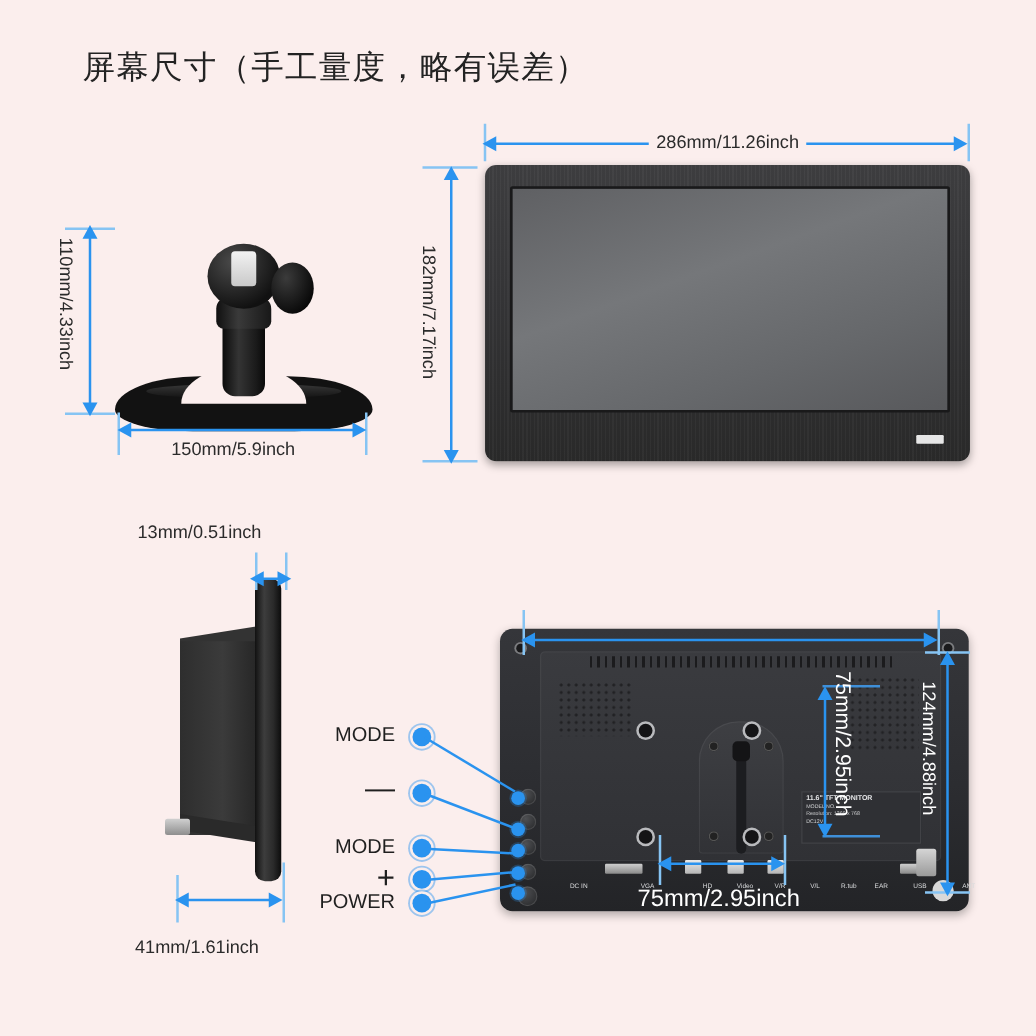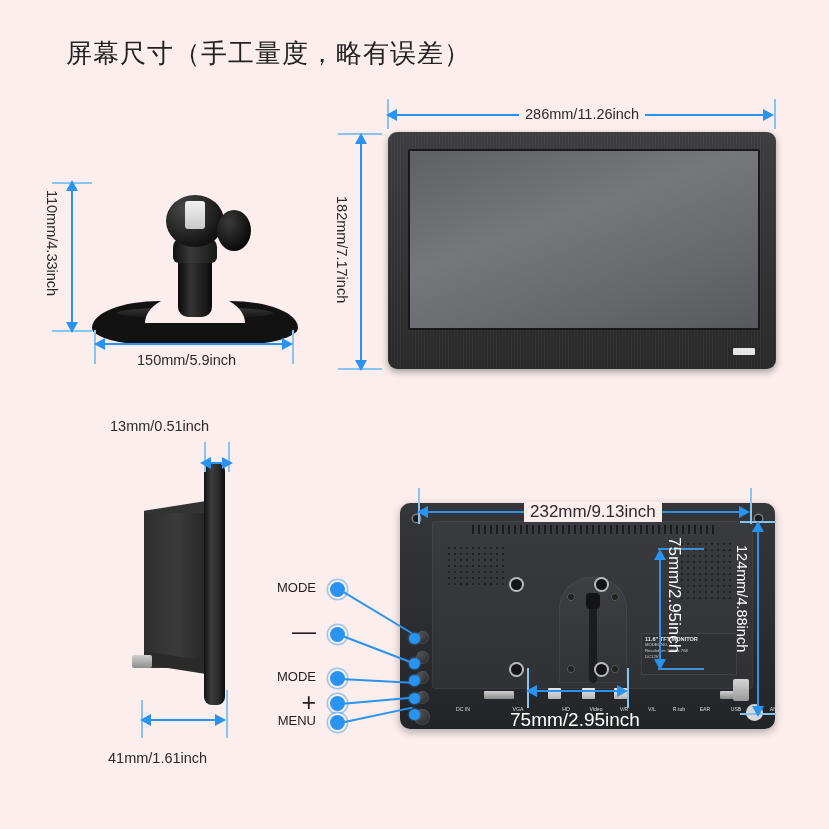--- a/index.html
+++ b/index.html
@@ -224,21 +224,21 @@
   }
   .sidebtn{
     position:absolute;left:16px;width:13px;height:13px;border-radius:50%;
     background:radial-gradient(circle at 35% 30%,#4f5053,#232426);
     box-shadow:inset 0 0 0 1px rgba(255,255,255,.12);
   }
   .sidebtn.big{width:16px;height:16px;left:14px;}
 
   
   .cal-label{
-    position:absolute;font-size:13px;color:#1f1f1f;white-space:nowrap;
+    position:absolute;font-size:16px;color:#1f1f1f;white-space:nowrap;
     text-align:right;font-family:"Liberation Sans",sans-serif;
   }
   .cal-dot{
     position:absolute;width:15px;height:15px;border-radius:50%;
     background:#2a93ef;
     box-shadow:0 0 0 2px #fbeeed,0 0 0 3.5px rgba(42,147,239,.45);
   }
   .cal-dot.sm{
     width:11px;height:11px;
     box-shadow:0 0 0 1.5px rgba(42,147,239,.25);
@@ -371,21 +371,20 @@
     <div class="portlabel" style="left:305px;">EAR</div>
     <div class="portlabel" style="left:336px;">USB</div>
     <div class="portlabel" style="left:375px;">ANT</div>
   </div>
 
   <div class="abs ext-v" style="left:418px;top:488px;height:36px;"></div>
   <div class="abs ext-v" style="left:750px;top:488px;height:36px;"></div>
   <div class="abs dimline-h" style="left:424px;top:511px;width:320px;"></div>
   <div class="abs arrow arrow-l" style="left:417px;top:506px;"></div>
   <div class="abs arrow arrow-r" style="left:739px;top:506px;"></div>
-  <div class="abs dimtext big pillbox" style="left:524px;top:502px;">232mm/9.13inch</div>
 
   <div class="abs ext-h" style="left:740px;top:521px;width:36px;"></div>
   <div class="abs ext-h" style="left:740px;top:713px;width:36px;"></div>
   <div class="abs dimline-v" style="left:757px;top:527px;height:182px;"></div>
   <div class="abs arrow arrow-u" style="left:752px;top:521px;"></div>
   <div class="abs arrow arrow-d" style="left:752px;top:706px;"></div>
   <div class="abs dimtext dark-bg vert" style="left:750px;top:545px;">124mm/4.88inch</div>
 
   <div class="abs ext-h" style="left:658px;top:548px;width:46px;background:#3f8fd8;"></div>
   <div class="abs ext-h" style="left:658px;top:668px;width:46px;background:#3f8fd8;"></div>
@@ -414,18 +413,18 @@
   <div class="cal-label" style="left:228px;top:669px;width:88px;">MODE</div>
   <div class="cal-dot" style="left:330px;top:671px;"></div>
   <div class="leader" style="left:340px;top:678px;width:72px;transform:rotate(3deg);"></div>
   <div class="cal-dot sm" style="left:409px;top:675px;"></div>
 
   <div class="cal-label" style="left:236px;top:688px;width:80px;font-size:25px;">+</div>
   <div class="cal-dot" style="left:330px;top:696px;"></div>
   <div class="leader" style="left:340px;top:703px;width:72px;transform:rotate(-5deg);"></div>
   <div class="cal-dot sm" style="left:409px;top:693px;"></div>
 
-  <div class="cal-label" style="left:220px;top:713px;width:96px;">MENU</div>
+  <div class="cal-label" style="left:220px;top:713px;width:96px;">POWER</div>
   <div class="cal-dot" style="left:330px;top:715px;"></div>
   <div class="leader" style="left:340px;top:722px;width:74px;transform:rotate(-12deg);"></div>
   <div class="cal-dot sm" style="left:409px;top:709px;"></div>
 
 </div>
 
 </body></html>

